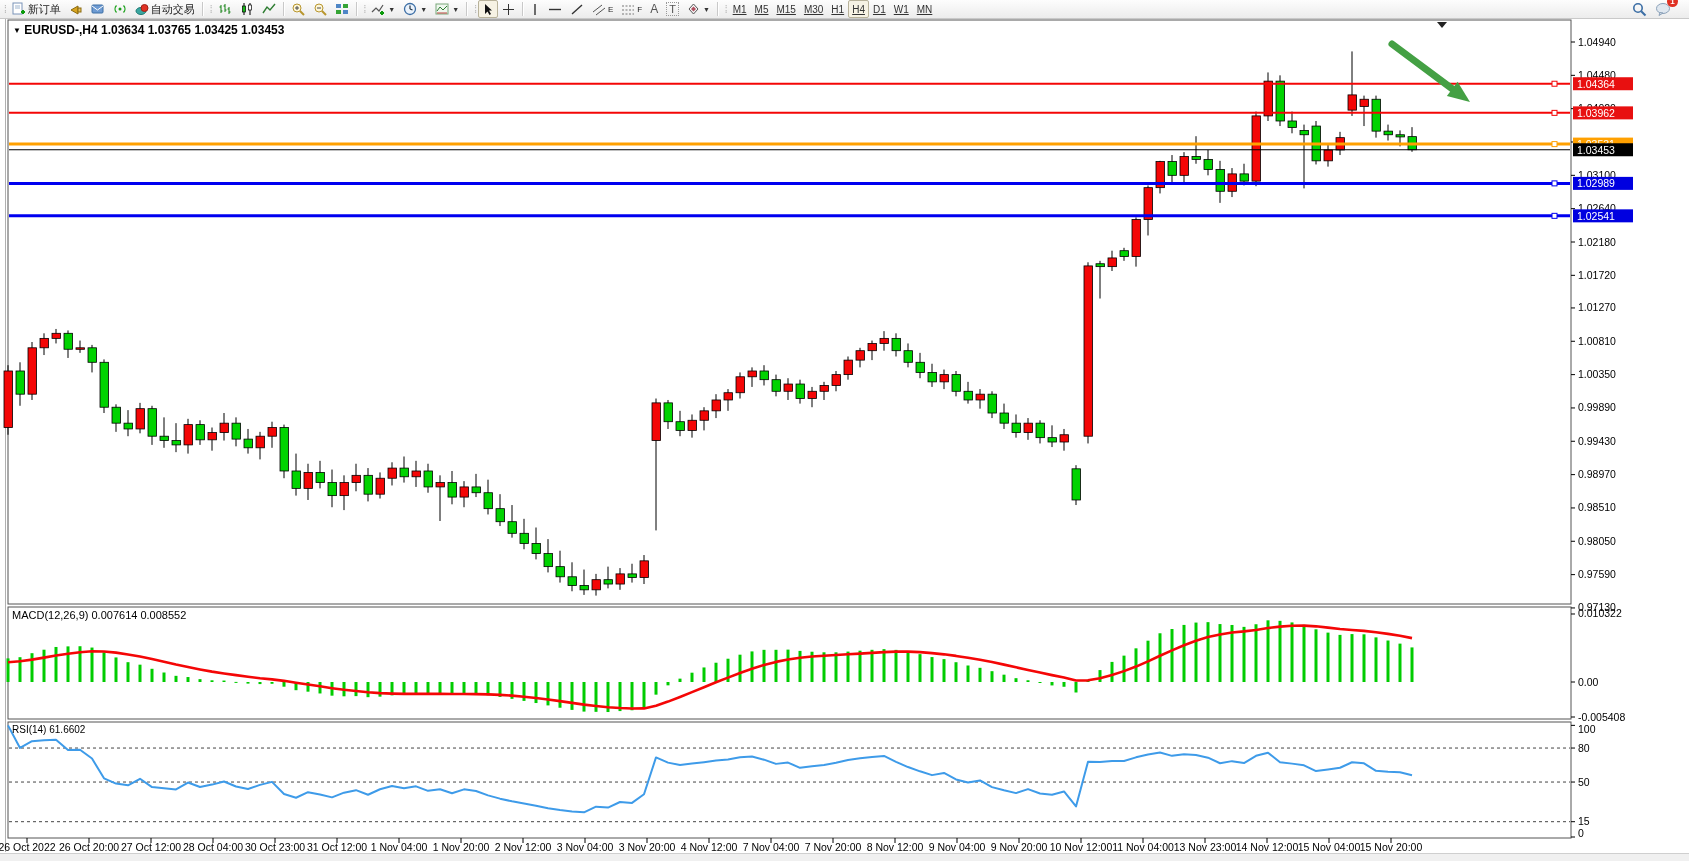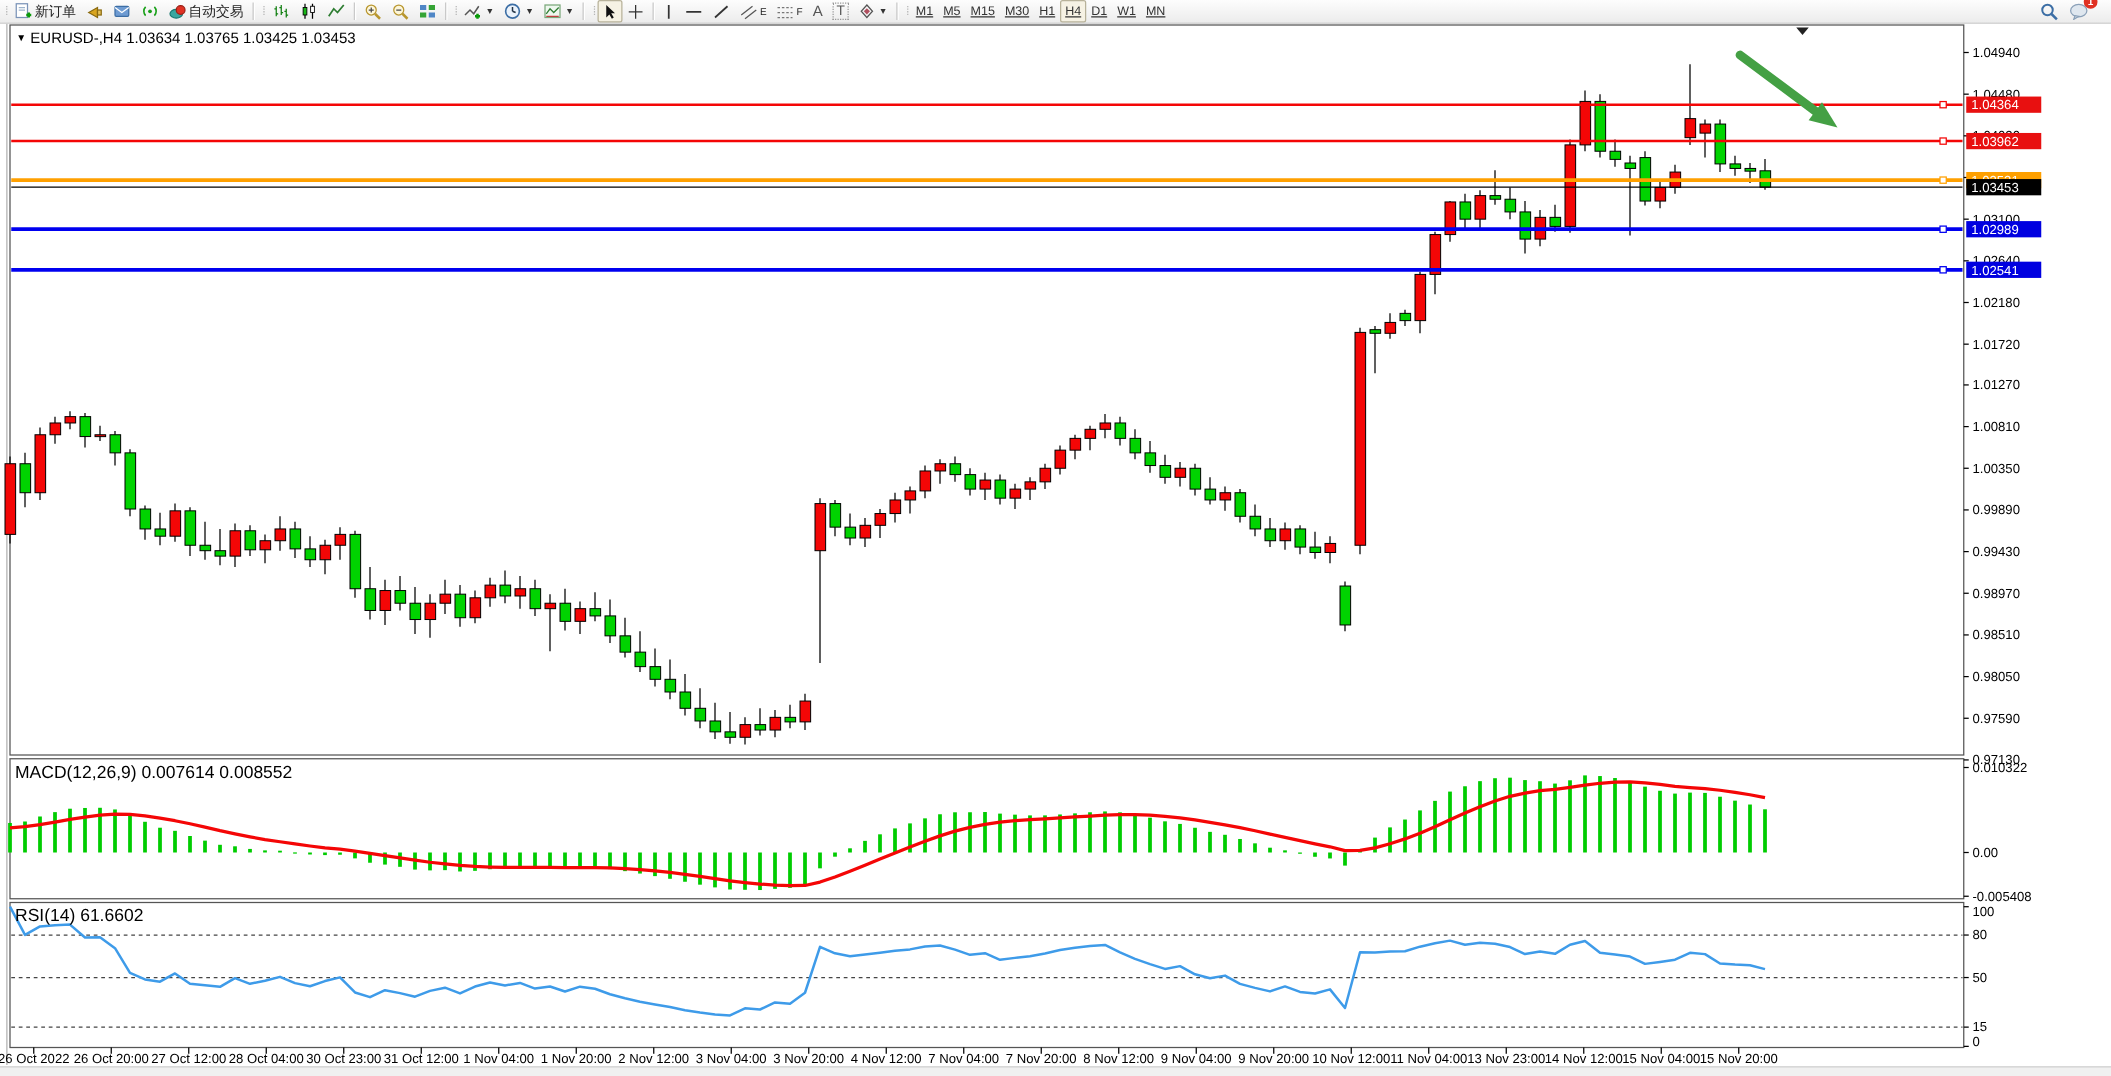--- a/index.html
+++ b/index.html
@@ -11,24 +11,24 @@
     border:1px solid transparent;border-radius:2px;white-space:nowrap;cursor:default;}
   .tbtn.active{background:#f6f2e4;border:1px solid #b8b29a;}
   .grip{color:#b5b5b5;font-size:10px;letter-spacing:-1px;margin:0 2px 0 4px;}
   .sep{width:1px;height:14px;background:#c9c9c9;margin:0 3px;box-shadow:1px 0 0 #fff;}
   .caret{font-size:7px;color:#333;margin-left:1px;}
   .tflabel{font-size:10px;color:#333;text-decoration:underline;}
   .spacer{flex:1;}
   .badge{position:absolute;right:-4px;top:-5px;background:#e03123;color:#fff;border-radius:50%;
     width:11px;height:11px;font-size:8px;line-height:11px;text-align:center;font-weight:bold;}
   .bubblewrap{position:relative;margin-right:14px;}
-  #title-line{position:absolute;left:13px;top:23px;z-index:3;font-size:12px;color:#000;}
+  #title-line{position:absolute;left:13px;top:23px;z-index:3;font-size:12px;color:#000;font-weight:bold;}
   #title-line .tri{font-size:8px;vertical-align:1px;}
-  #macd-label{position:absolute;left:12px;top:609px;z-index:3;font-size:14px;color:#000;}
-  #rsi-label{position:absolute;left:12px;top:724px;z-index:3;font-size:14px;color:#000;}
+  #macd-label{position:absolute;left:12px;top:609px;z-index:3;font-size:11px;color:#000;}
+  #rsi-label{position:absolute;left:12px;top:724px;z-index:3;font-size:10px;color:#000;}
   #status-strip{position:absolute;left:0;top:853px;width:1689px;height:8px;
     background:#f0f0f0;border-top:1px solid #cfcfcf;z-index:2;}
   svg text{font-family:"Liberation Sans",sans-serif;}
 </style>
 </head>
 <body>
 
 <div class="toolbar">
   <span class="grip">⁞</span>
 

